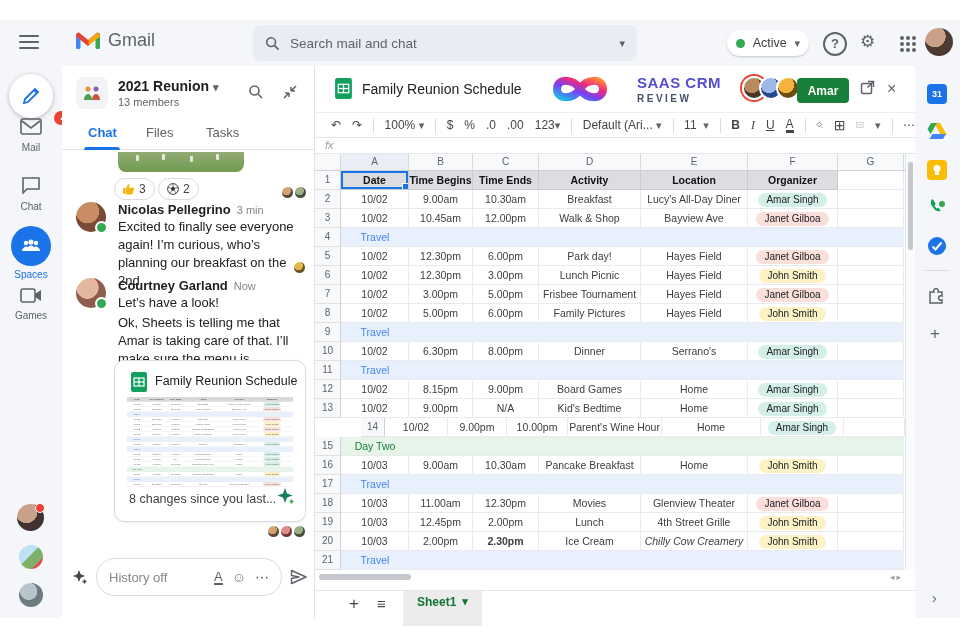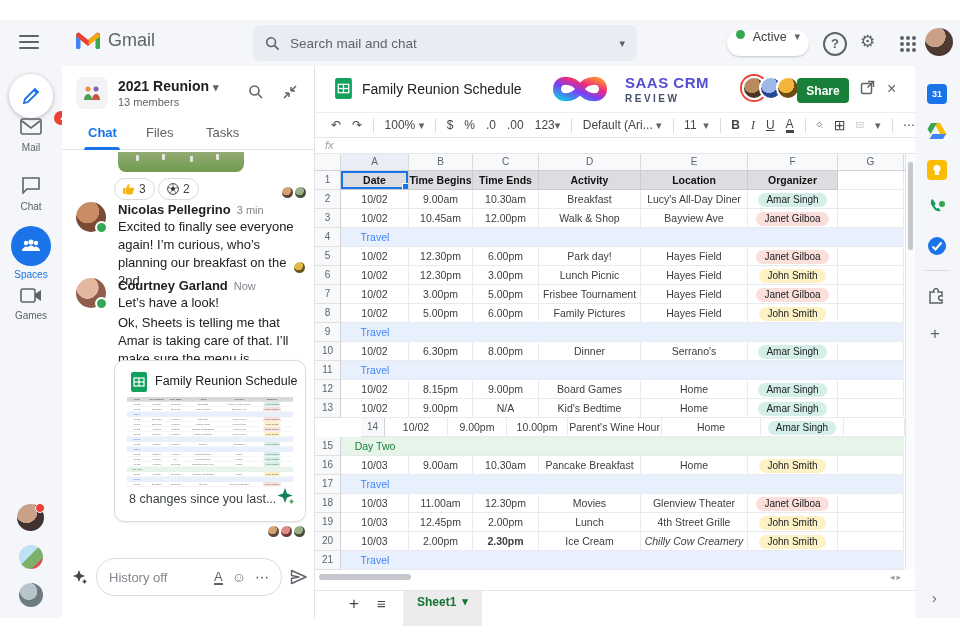--- a/index.html
+++ b/index.html
@@ -11,21 +11,21 @@
   .topbar{left:0;top:20px;width:960px;height:46px;background:#f4f6f9;border-bottom:1px solid #e8eaed;}
   .hamburger{left:19px;top:15px;width:20px;height:14px;cursor:pointer;}
   .hamburger span{display:block;height:2px;background:#5f6368;margin-bottom:4px;border-radius:1px;}
   .gmail-logo{left:76px;top:10px;display:flex;align-items:center;gap:8px;}
   .gmail-word{font-size:18px;color:#5f6368;}
   .searchbar{left:253px;top:5px;width:384px;height:36px;background:#e9edf3;border-radius:8px;
              display:flex;align-items:center;padding:0 12px;box-sizing:border-box;gap:10px;}
   .searchbar .ph{font-size:13.5px;color:#5f6368;flex:1;}
   .caret{color:#5f6368;font-size:11px;}
   .active-pill{left:727px;top:10px;width:82px;height:26px;background:#fff;border-radius:13px;
-               box-shadow:0 1px 2px rgba(60,64,67,.25);display:flex;align-items:flex-start;gap:6px;
+               box-shadow:0 1px 2px rgba(60,64,67,.25);display:flex;align-items:center;gap:6px;
                padding:0 9px;box-sizing:border-box;}
   .dot-green{width:9px;height:9px;border-radius:50%;background:#34a853;}
   .active-pill .lbl{font-size:12.5px;color:#3c4043;flex:1;text-align:center;}
   .helpq{left:823px;top:12px;width:20px;height:20px;border:2px solid #5f6368;border-radius:50%;
          color:#5f6368;font-size:13px;font-weight:bold;text-align:center;line-height:20px;}
   .gear{left:860px;top:11px;font-size:17px;color:#5f6368;}
   .appgrid{left:900px;top:16px;width:4px;height:4px;border-radius:50%;background:#5f6368;
     box-shadow:6px 0 0 #5f6368,12px 0 0 #5f6368,0 6px 0 #5f6368,6px 6px 0 #5f6368,12px 6px 0 #5f6368,
                0 12px 0 #5f6368,6px 12px 0 #5f6368,12px 12px 0 #5f6368;}
   .avatar{border-radius:50%;}
@@ -79,21 +79,21 @@
   .composer{position:absolute;left:34px;top:0;width:186px;height:38px;border:1px solid #dadce0;border-radius:19px;
             display:flex;align-items:center;padding:0 12px;box-sizing:border-box;gap:9px;background:#fff;}
   .composer .ph{font-size:13px;color:#80868b;flex:1;}
   .cicon{color:#5f6368;font-size:14px;}
   .fmtA{color:#5f6368;font-size:13px;border-bottom:2px solid #5f6368;line-height:13px;}
 
   
   .sheetpanel{left:315px;top:66px;width:600px;height:552px;background:#fff;}
   .sheet-title-row{left:0;top:0;width:100%;height:46px;}
   .sheet-title{position:absolute;left:47px;top:15px;font-size:14px;color:#202124;}
-  .wm{left:228px;top:2px;display:flex;align-items:center;gap:8px;justify-content:space-between;}
+  .wm{left:228px;top:2px;display:flex;align-items:center;gap:20px;justify-content:space-between;}
   .wm-t1{font-size:15px;font-weight:bold;color:#544fd0;letter-spacing:.5px;}
   .wm-t2{font-size:10px;font-weight:bold;color:#42526b;letter-spacing:2.5px;margin-top:2px;}
   .collab{position:absolute;width:24px;height:24px;border-radius:50%;border:2px solid #fff;box-sizing:border-box;}
   .sharebtn{position:absolute;left:482px;top:12px;width:52px;height:25px;background:#188038;color:#fff;
             font-size:12px;font-weight:bold;border:none;border-radius:4px;line-height:25px;text-align:center;}
   .hicon{position:absolute;top:14px;color:#5f6368;font-size:15px;}
   .toolbar{left:0;top:46px;width:100%;height:26px;border-top:1px solid #eceff1;border-bottom:1px solid #e3e6e8;
            box-sizing:border-box;display:flex;align-items:center;padding-left:16px;gap:11px;font-size:12px;color:#444746;}
   .tdiv{width:1px;height:15px;background:#dadce0;}
   .tb{white-space:nowrap;}
@@ -472,21 +472,21 @@
         <div>
           <div class="wm-t1">SAAS CRM</div>
           <div class="wm-t2">REVIEW</div>
         </div>
       </div>
 
       <div class="collab" style="left:427px;top:10px;background:radial-gradient(circle at 40% 35%,#b98a5f 0 45%,#4a3425 46% 100%);box-shadow:0 0 0 2px #ea4335;"></div>
       <div class="collab" style="left:444px;top:10px;background:radial-gradient(circle at 40% 35%,#9db8e8 0 45%,#27478f 46% 100%);"></div>
       <div class="collab" style="left:461px;top:10px;background:radial-gradient(circle at 40% 35%,#f3b33c 0 45%,#6b4c12 46% 100%);"></div>
 
-      <button class="sharebtn">Share</button>
+      <button class="sharebtn">Amar</button>
       <svg class="abs" style="left:545px;top:14px;" width="15" height="15" viewBox="0 0 15 15">
           <rect x="1.5" y="3.5" width="10" height="10" rx="1.5" fill="none" stroke="#5f6368" stroke-width="1.5"></rect>
           <path d="M8 1.5 h5.5 v5.5 M13.5 1.5 L7.5 7.5" fill="none" stroke="#5f6368" stroke-width="1.5"></path>
         </svg>
       <span class="hicon" style="left:572px;font-size:16px;">×</span>
     </div>
 
     <div class="abs toolbar">
       <span class="tb">↶</span>
       <span class="tb">↷</span>

